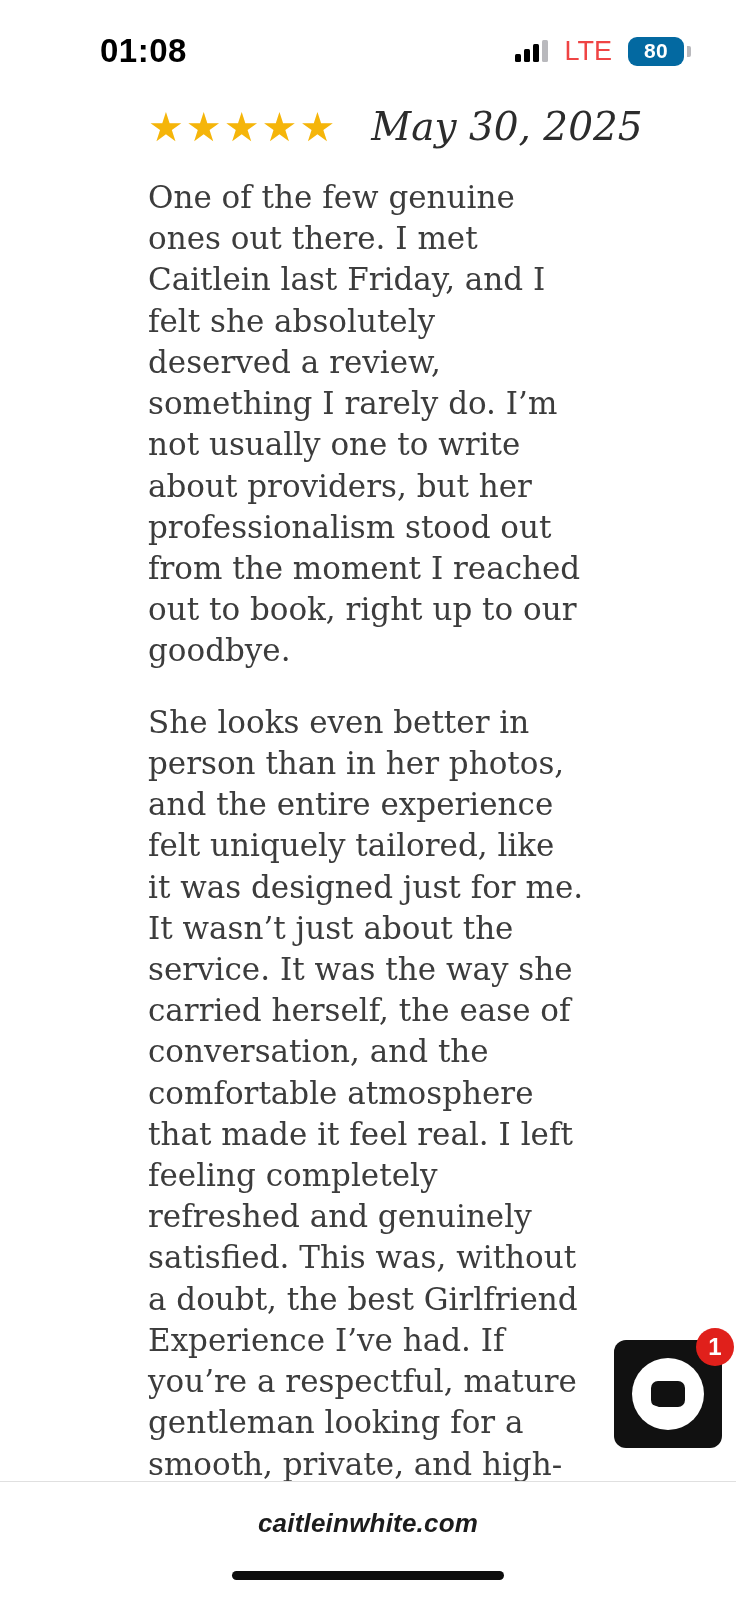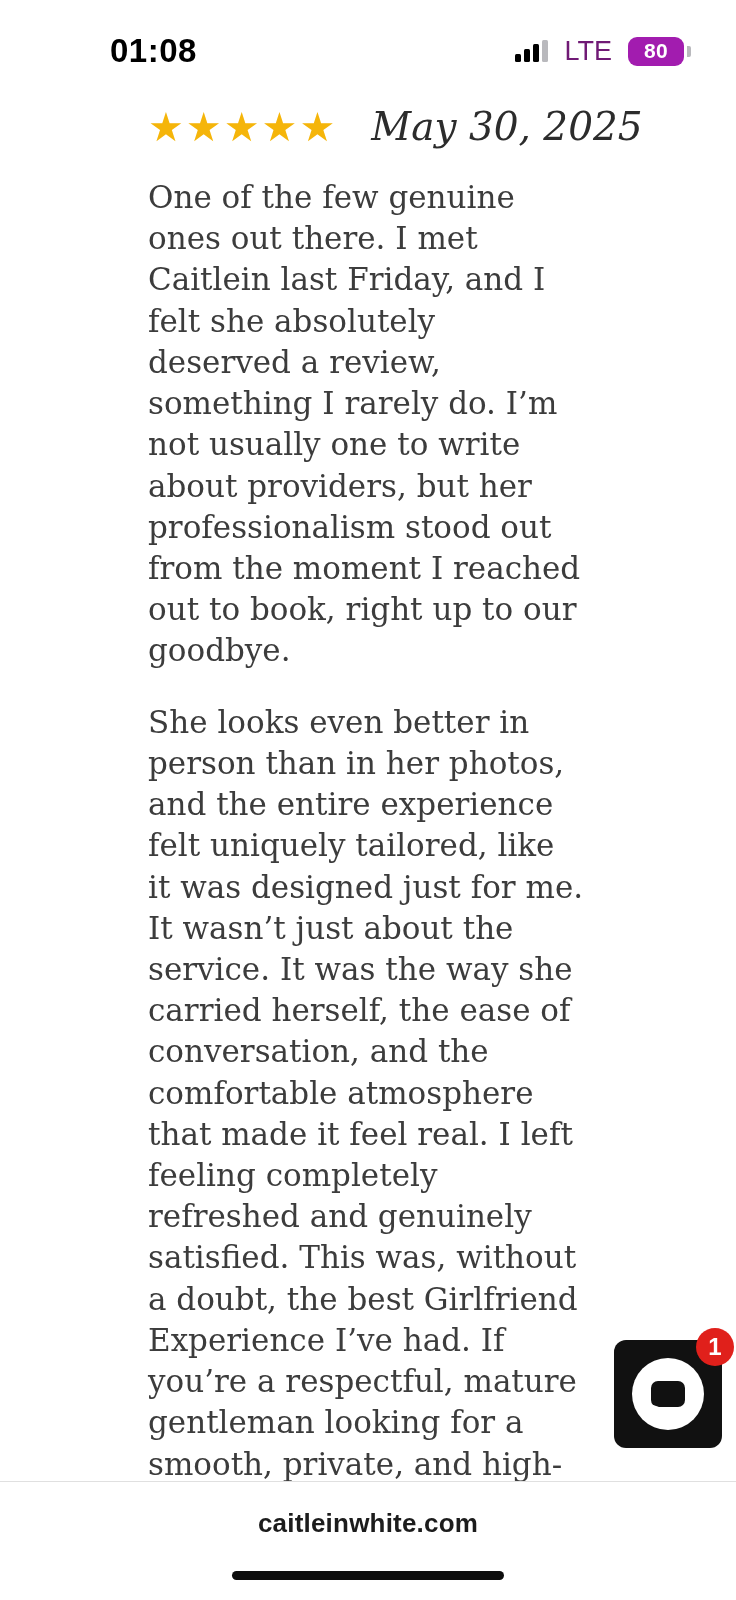--- a/index.html
+++ b/index.html
@@ -14,21 +14,21 @@
     overflow: hidden;
     position: relative;
   }
 
   
   .status-bar {
     height: 96px;
     display: flex;
     align-items: center;
     justify-content: space-between;
-    padding: 0 52px 0 10px;
+    padding: 0 52px 0 0;
     box-sizing: border-box;
     position: relative;
   }
   .status-time {
     font-size: 33px;
     font-weight: 600;
     color: #000;
     letter-spacing: 0.5px;
     padding-left: 100px;
     margin-top: 6px;
@@ -51,28 +51,28 @@
     background: #000;
     border-radius: 1.5px;
   }
   .signal-bars i:nth-child(1) { height: 8px; }
   .signal-bars i:nth-child(2) { height: 13px; }
   .signal-bars i:nth-child(3) { height: 18px; }
   .signal-bars i:nth-child(4) { height: 22px; background: #b9b9bd; }
   .lte-label {
     font-size: 27px;
     font-weight: 500;
-    color: #701a75;
+    color: #ef4444;
     margin-left: 4px;
   }
   .battery {
     position: relative;
     width: 56px;
     height: 29px;
-    background: #a21caf;
+    background: #0369a1;
     border-radius: 9px;
     display: flex;
     align-items: center;
     justify-content: center;
     margin-left: 4px;
   }
   .battery span {
     color: #fff;
     font-size: 21px;
     font-weight: 600;
@@ -189,20 +189,21 @@
     left: 0;
     right: 0;
     bottom: 0;
     height: 118px;
     background: #ffffff;
     border-top: 1px solid #e0e0e0;
     display: flex;
     flex-direction: column;
     align-items: center;
     justify-content: flex-start;
+    font-style: italic;
   }
   .browser-url {
     font-size: 26px;
     font-weight: 600;
     color: #1c1c1c;
     margin-top: 26px;
     letter-spacing: 0.2px;
   }
   .home-indicator {
     width: 272px;

